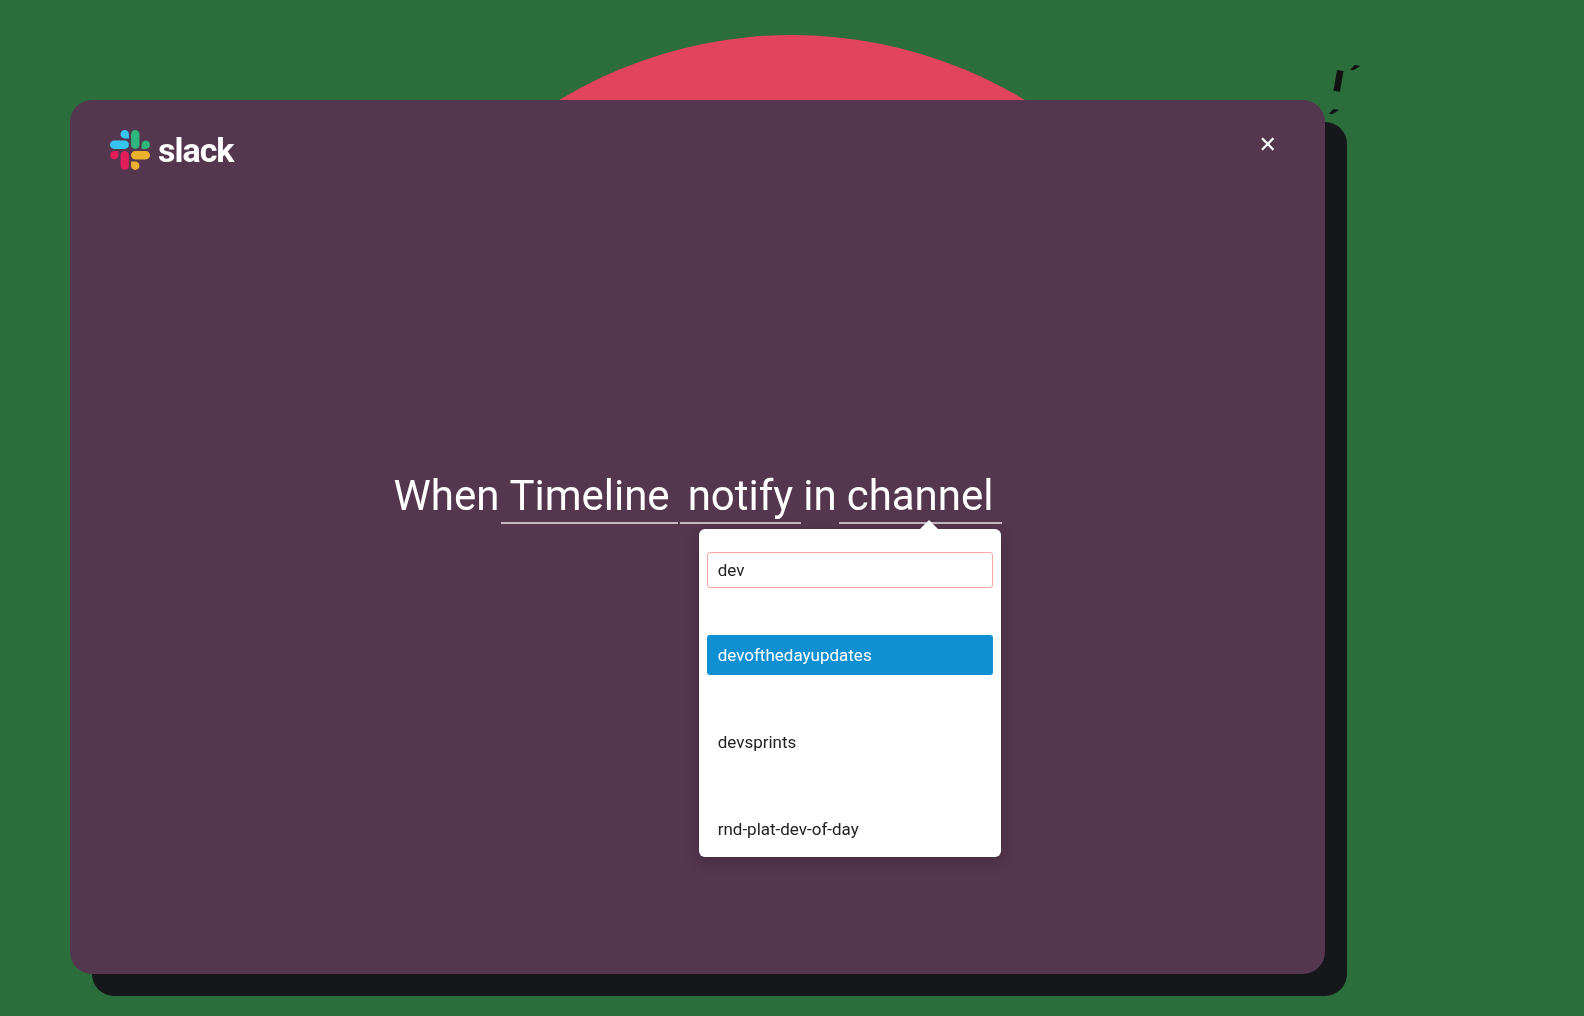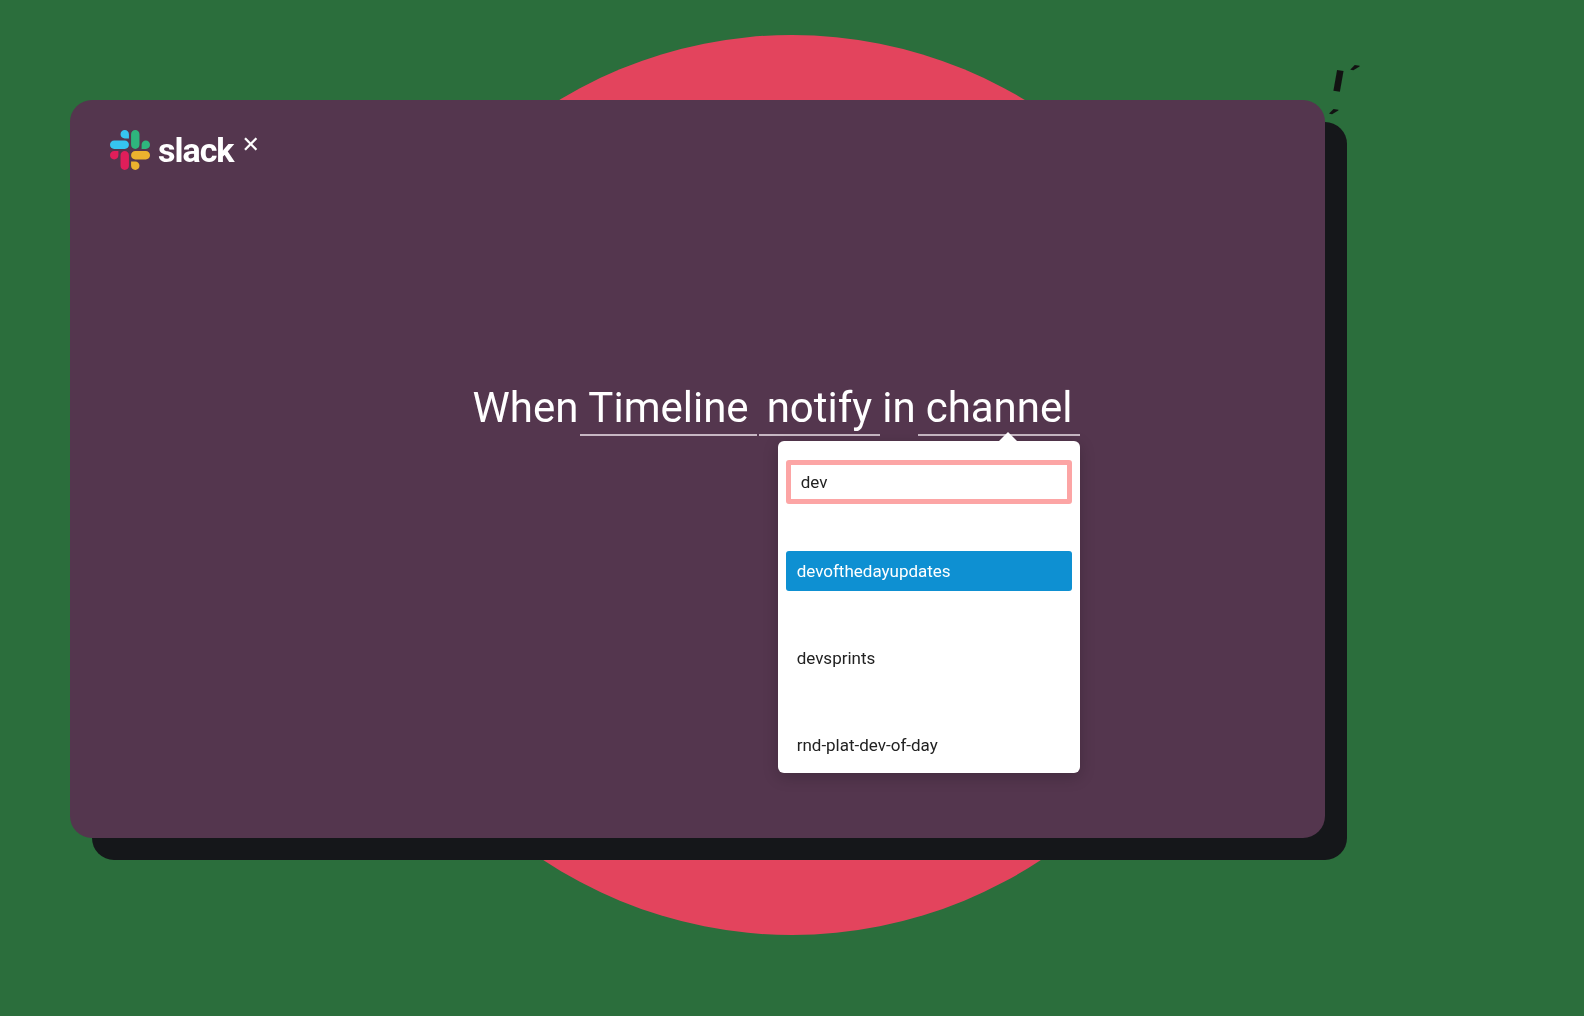--- a/index.html
+++ b/index.html
@@ -35,28 +35,28 @@
     transform: rotate(10deg);
     letter-spacing: -4px;
   }
 
   
   .modal {
     position: absolute;
     top: 100px;
     left: 70px;
     width: 1255px;
-    height: 738px;
+    height: 874px;
     background: #54364e;
     border-radius: 22px;
     z-index: 3;
     box-shadow: 22px 22px 0 0 #15171a;
     padding: 30px 40px 30px 40px;
     display: flex;
-    flex-direction: row;
+    flex-direction: column;
   }
 
   .modal-header {
     display: flex;
     align-items: flex-start;
     justify-content: space-between;
   }
 
   .slack-logo {
     display: flex;
@@ -124,21 +124,21 @@
     position: absolute;
     top: -9px;
     left: 220px;
     width: 0; height: 0;
     border-left: 10px solid transparent;
     border-right: 10px solid transparent;
     border-bottom: 10px solid #fff;
   }
   .dd-search {
     width: 100%;
-    border: 5px solid #fca5a5;
+    border: 1px solid #fca5a5;
     border-radius: 3px;
     padding: 7px 10px;
     font-size: 17px;
     color: #222;
     outline: none;
     font-family: inherit;
   }
   .dd-list { margin-top: 6px; }
   .dd-item {
     padding: 10px 11px;

